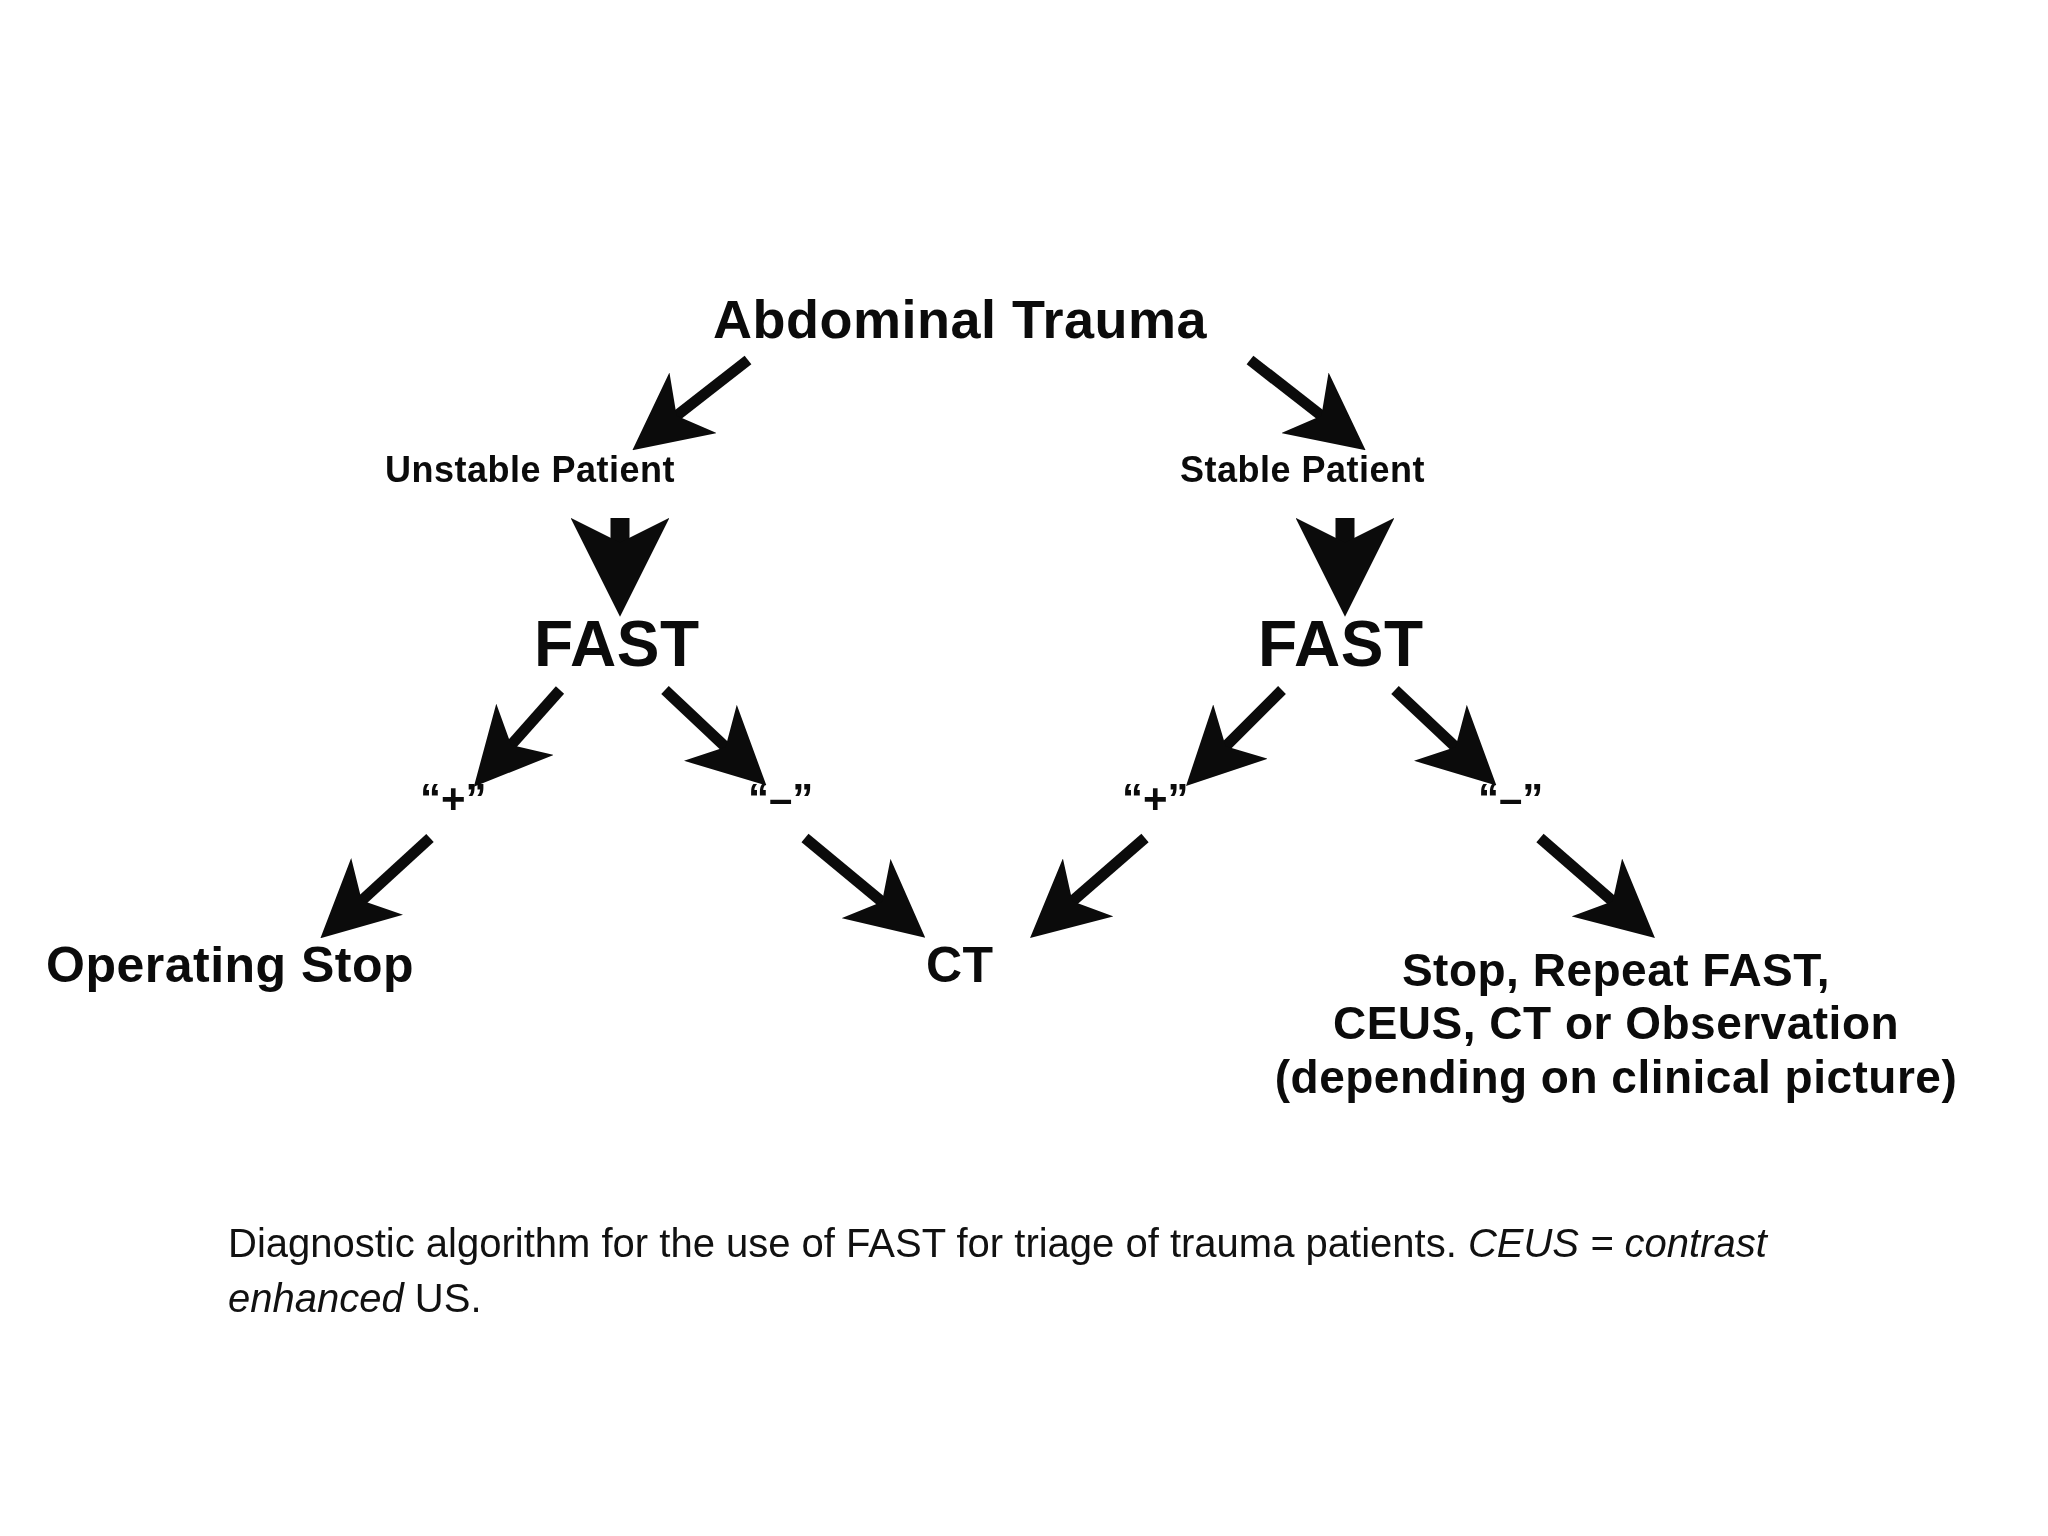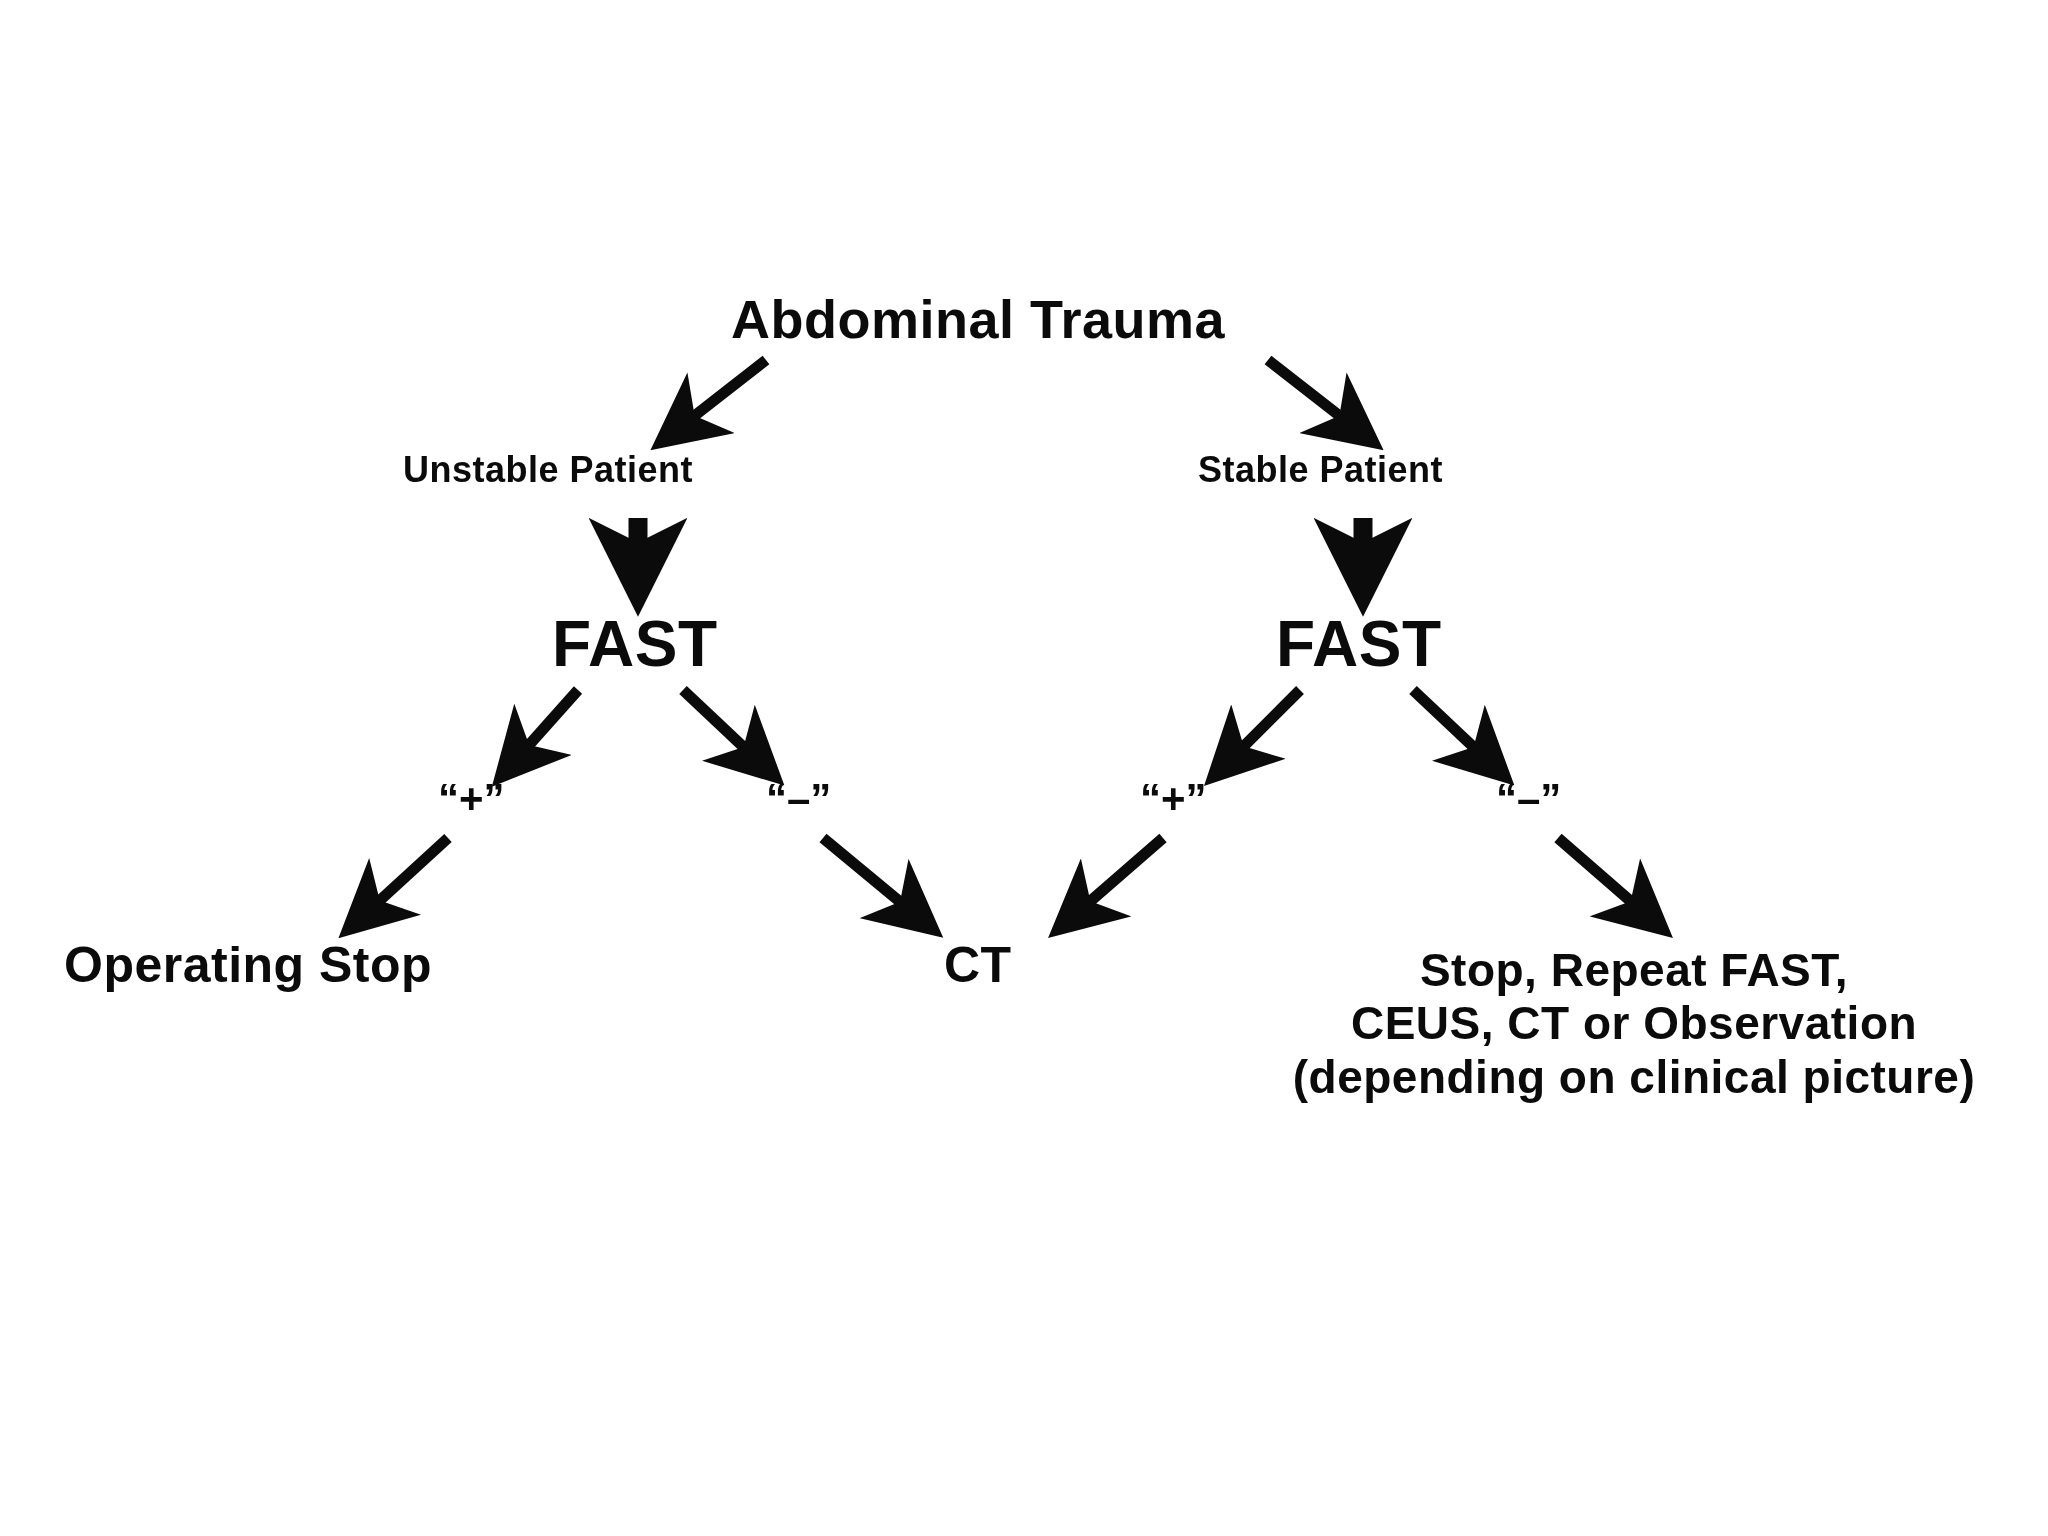--- a/index.html
+++ b/index.html
@@ -13,21 +13,20 @@
     font-family: "Liberation Sans", sans-serif;
     color: #000000;
     position: relative;
     overflow: hidden;
   }
 
   #slide {
     position: absolute;
     inset: 0;
     background: #ffffff;
-    margin-left: 18px;
   }
 
   
   #figure {
     position: absolute;
     left: 0;
     top: 0;
     width: 2048px;
     height: 1160px;
   }
@@ -158,14 +157,15 @@
     <div class="node-label node-terminal" style="left:926px; top:940px;">CT</div>
 
     <div class="node-label node-multiline" style="left:1196px; top:944px; width:840px;">
       <span class="ml-line">Stop, Repeat FAST,</span>
       <span class="ml-line">CEUS, CT or Observation</span>
       <span class="ml-line">(depending on clinical picture)</span>
     </div>
 
   </div>
 
+  <div id="caption"><span>Diagnostic algorithm for the use of FAST for triage of trauma patients. </span><span class="it">CEUS = contrast enhanced</span><span> US.</span></div>
 
 </div>
 
 </body></html>

